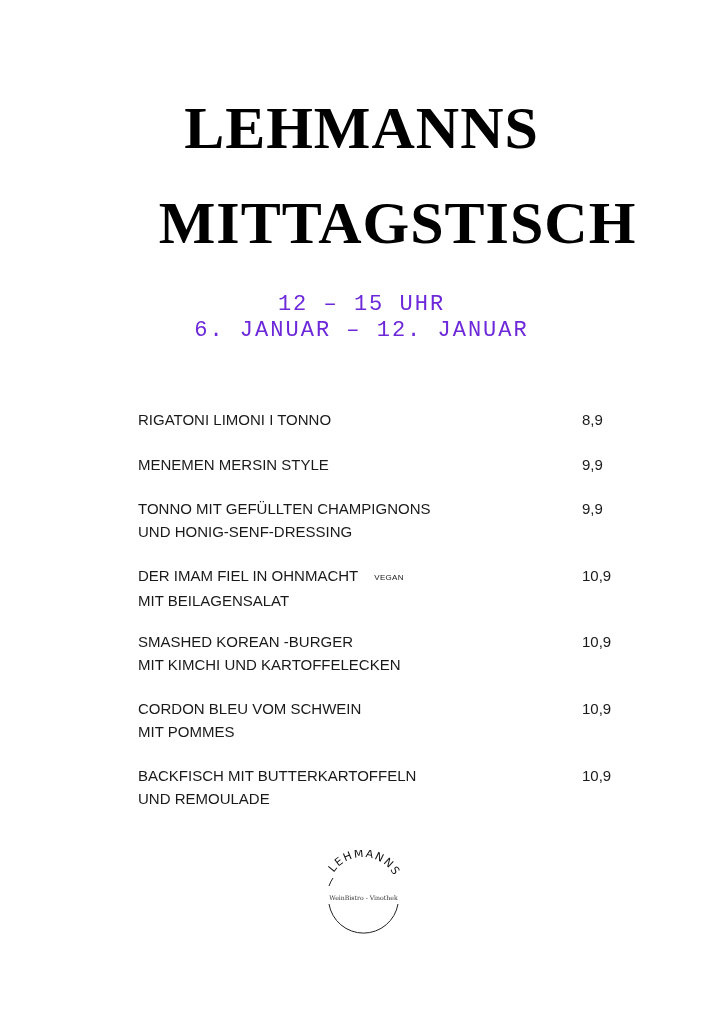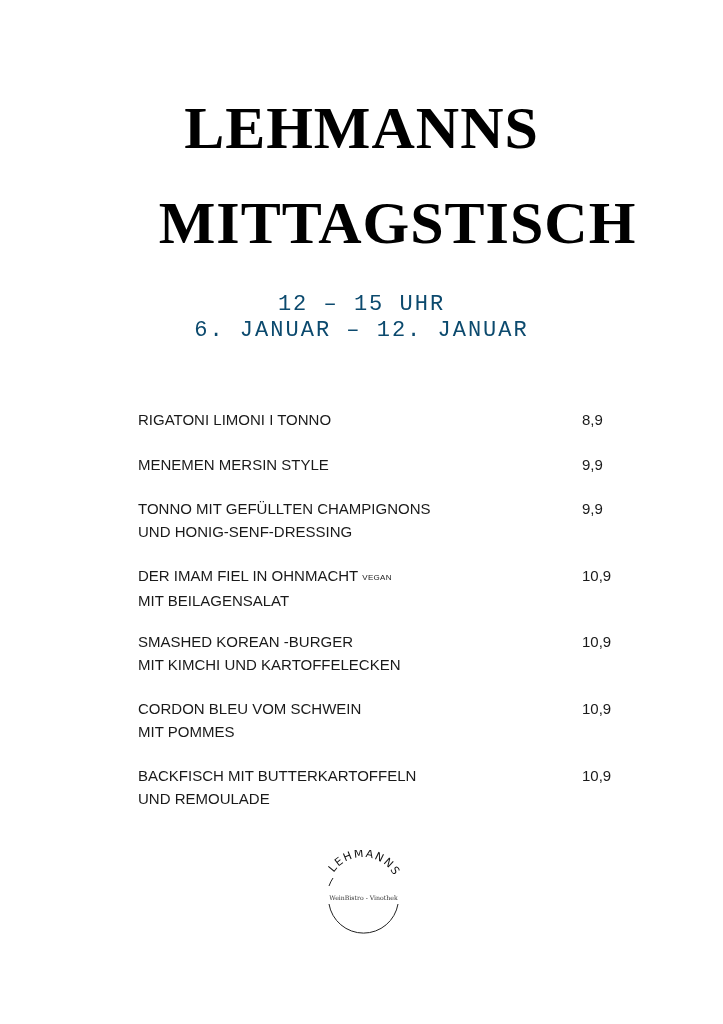--- a/index.html
+++ b/index.html
@@ -8,34 +8,34 @@
       position: absolute; left: 0; width: 723px; text-align: center;
       font-family: "Liberation Serif", "DejaVu Serif", serif;
       font-weight: bold; font-size: 60px; letter-spacing: 1px; line-height: 1;
       margin: 0;
     }
     .title.l1 { top: 98px; }
     .title.l2 { top: 193px; margin-left: 36px; }
     .sub {
       position: absolute; left: 0; width: 723px; text-align: center;
       font-family: "Liberation Mono", "DejaVu Sans Mono", monospace;
-      font-size: 22px; letter-spacing: 2px; color: #0c4a6e; line-height: 1;
+      font-size: 22px; letter-spacing: 2px; color: #6d28d9; line-height: 1;
     }
     .sub.s1 { top: 294px; }
     .sub.s2 { top: 320px; }
     .menu { position: absolute; left: 138px; top: 408px; width: 460px; }
     .item {
       position: absolute; left: 0; width: 460px;
       font-family: "Liberation Sans", "DejaVu Sans", sans-serif;
       font-size: 15px; color: #1a1a1a; line-height: 23px;
     }
     .item .name { position: absolute; left: 0; top: 0; width: 400px; }
     .item .name div { white-space: nowrap; }
     .item .price { position: absolute; left: 444px; top: 0; }
-    .item .tag { font-size: 8px; letter-spacing: 0.3px; margin-left: 4px; vertical-align: 1px; text-align: center; }
+    .item .tag { font-size: 8px; letter-spacing: 0.3px; margin-left: 16px; vertical-align: 1px; text-align: center; }
     .logo { position: absolute; left: 316px; top: 850px; width: 95px; height: 85px; }
   </style>
 </head>
 <body>
 
 <h1 class="title l1">LEHMANNS</h1>
 <h1 class="title l2">MITTAGSTISCH</h1>
 
 <div class="sub s1">12 – 15 UHR</div>
 <div class="sub s2">6. JANUAR – 12. JANUAR</div>

